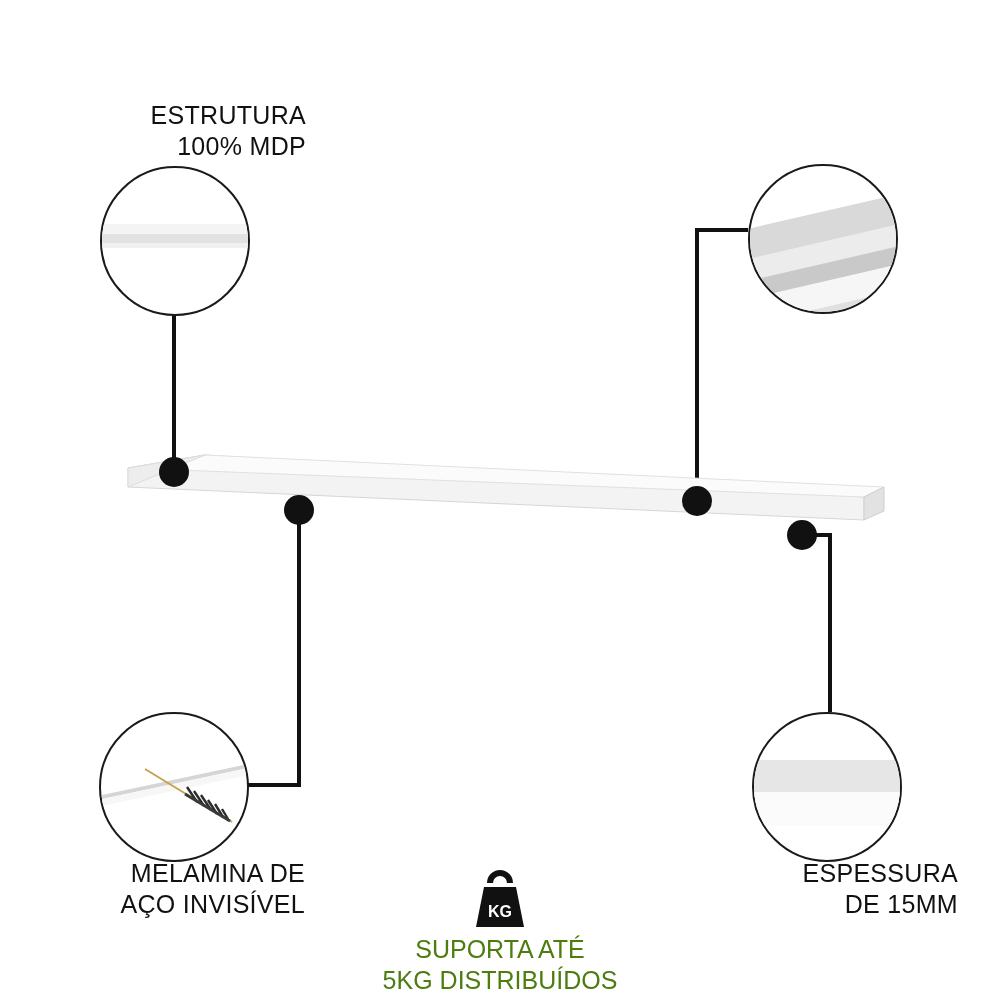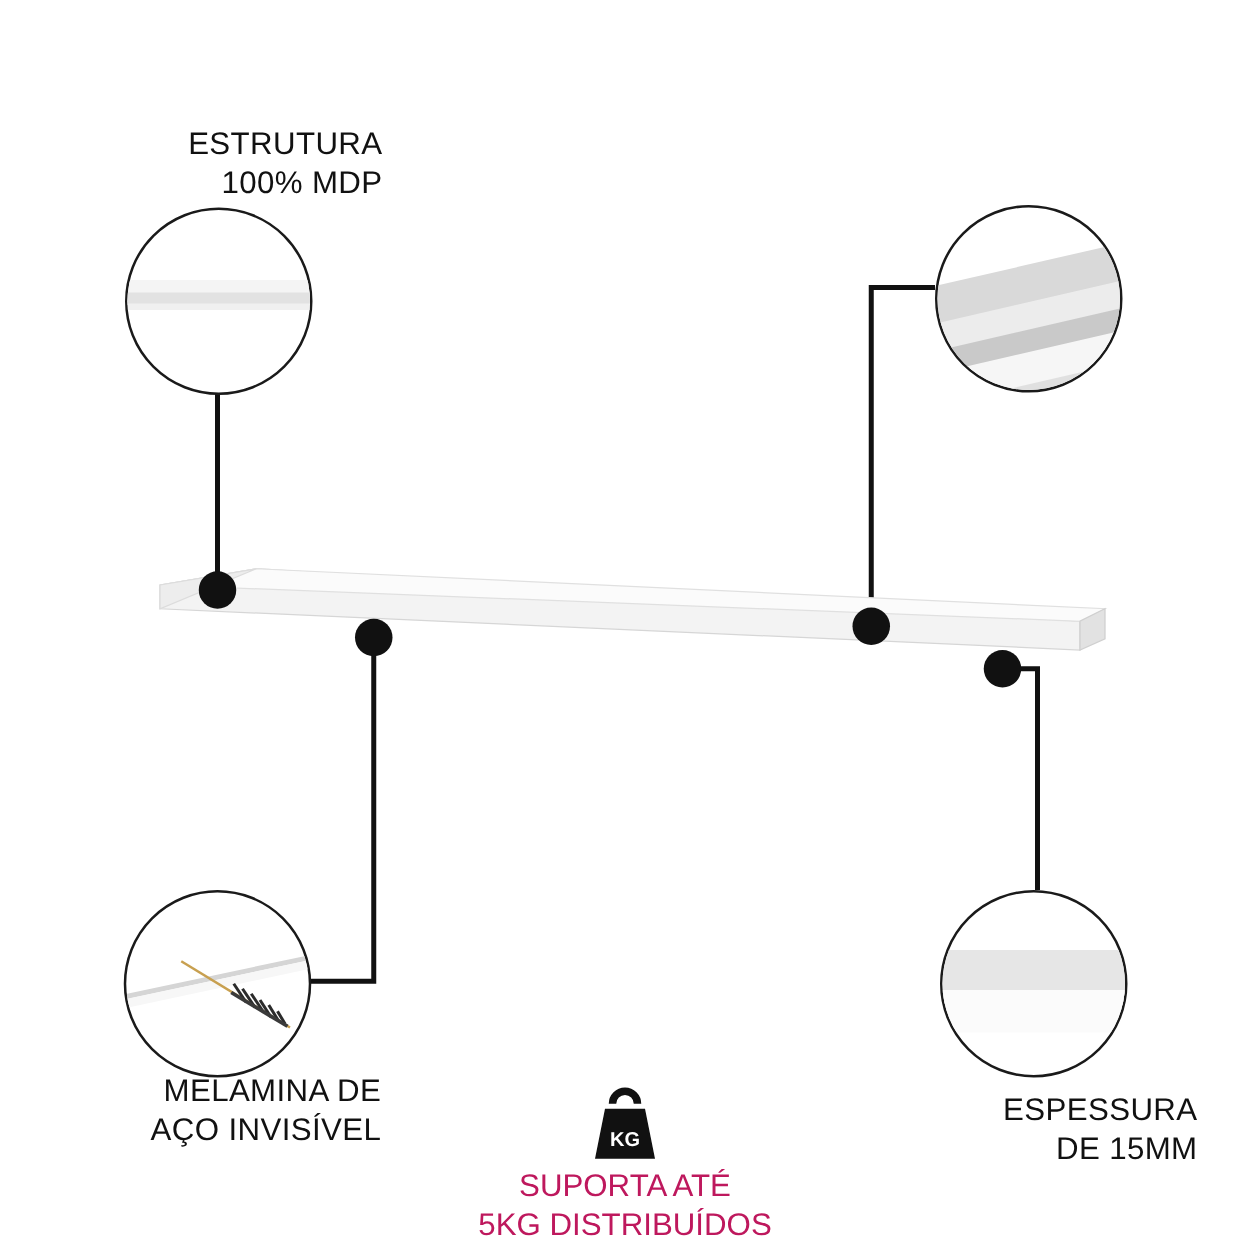--- a/index.html
+++ b/index.html
@@ -120,21 +120,21 @@
     height: 62px;
   }
   .weight-caption {
     position: absolute;
     left: 0;
     right: 0;
     top: 934px;
     text-align: center;
     font-size: 25px;
     line-height: 1.22;
-    color: #be185d;
+    color: #4d7c0f;
     white-space: pre-line;
   }
   svg.lines {
     position: absolute;
     left: 0;
     top: 0;
     width: 1000px;
     height: 1000px;
     pointer-events: none;
   }
@@ -206,21 +206,21 @@
   <div class="callout-label" style="left:39px; top:858px; width:266px;">MELAMINA DE
 AÇO INVISÍVEL</div>
 
   <div class="bubble" style="left:752px; top:712px; width:146px; height:146px;">
     <div class="bubble-inner">
       <div class="b4-top"></div>
       <div class="b4-face"></div>
 
     </div>
   </div>
-  <div class="callout-label" style="left:692px; top:858px; width:266px;margin-top:15px;">ESPESSURA
+  <div class="callout-label" style="left:692px; top:858px; width:266px;">ESPESSURA
 DE 15MM</div>
 
   <div class="weight-wrap">
     <svg width="60" height="62" viewBox="0 0 60 62">
       <path d="M20,14 a10,10 0 0 1 20,0" fill="none" stroke="#111111" stroke-width="6"></path>
       <path d="M14,18 L46,18 L54,58 L6,58 Z" fill="#111111"></path>
       <text x="30" y="48" font-family="Liberation Sans, sans-serif" font-size="16" font-weight="bold" fill="#ffffff" text-anchor="middle">KG</text>
     </svg>
   </div>
   <div class="weight-caption">SUPORTA  ATÉ

